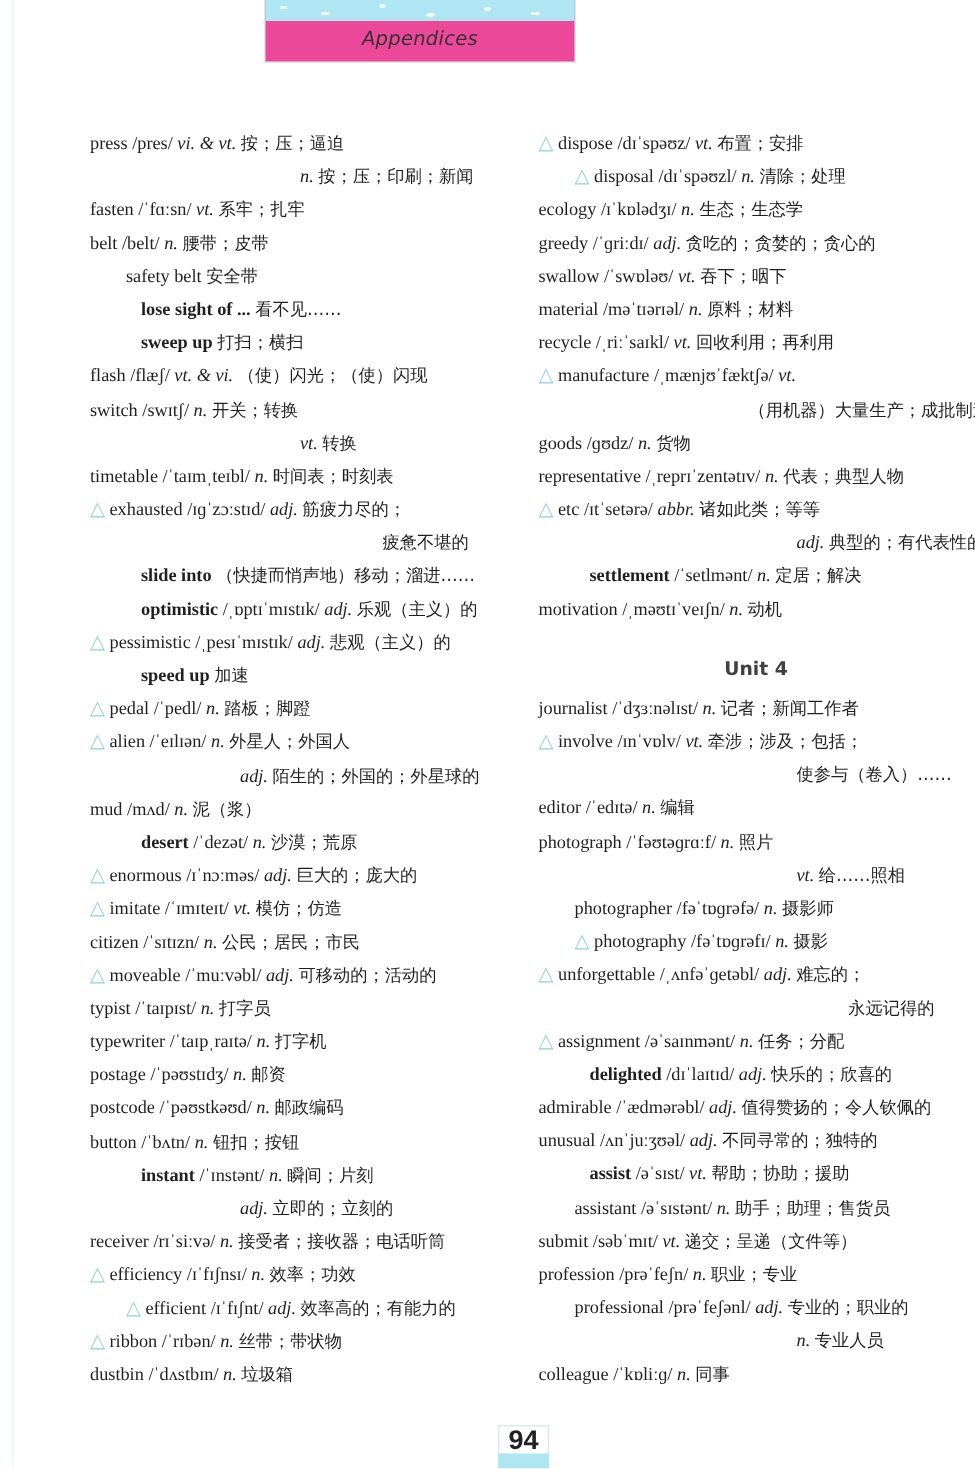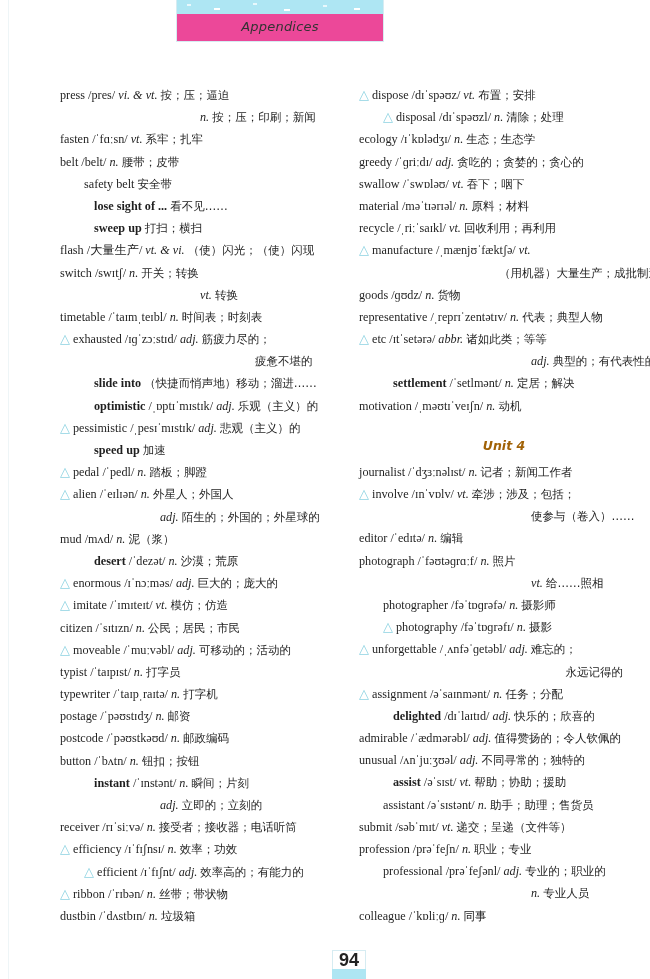--- a/index.html
+++ b/index.html
@@ -40,22 +40,22 @@
   .tri {
     display: inline-block; color: #8fd3e2; font-size: 13px; margin-right: 3px;
     font-family: "DejaVu Sans", sans-serif;
   }
   .hw { }
   .hw.bold { font-weight: bold; padding-left: 34px; }
   .ph { }
   .pos { font-style: italic; }
   .cn { font-family: "DejaVu Sans", sans-serif; font-size: 11.5px; }
   .unit-title {
-    height: 44px; line-height: 58px; text-align: center; font-style: italic;
-    font-weight: bold; color: #a16207; font-size: 12.5px;
+    height: 44px; line-height: 58px; text-align: center; 
+    font-weight: bold; color: #404040; font-size: 12.5px;
     font-family: "DejaVu Sans", sans-serif;
   }
   .page-num {
     position: absolute; left: 332px; top: 950px; width: 34px; height: 29px;
     text-align: center; font-family: "Liberation Sans", sans-serif; font-weight: bold;
     font-size: 18px; color: #222;
   }
   .page-num .num { display: block; height: 18px; line-height: 18px; background:#fff; border:1px solid #d6ecf2; border-bottom:none; }
   .page-num .bar { display: block; height: 10px; background: #aee6f3; }
   .edge { position:absolute; left:8px; top:0; width:1px; height:979px; background:#eef5f7; }
@@ -71,21 +71,21 @@
 </div>
 
 <div class="col left" id="col-left">
     <div class="line"><span class="hw">press</span> <span class="ph">/pres/</span> <span class="pos">vi. &amp; vt.</span> <span class="cn">按；压；逼迫</span></div>
     <div class="line i4"><span class="pos">n.</span> <span class="cn">按；压；印刷；新闻</span></div>
     <div class="line"><span class="hw">fasten</span> <span class="ph">/ˈfɑːsn/</span> <span class="pos">vt.</span> <span class="cn">系牢；扎牢</span></div>
     <div class="line"><span class="hw">belt</span> <span class="ph">/belt/</span> <span class="pos">n.</span> <span class="cn">腰带；皮带</span></div>
     <div class="line i1"><span class="hw">safety belt</span> <span class="cn">安全带</span></div>
     <div class="line"><span class="hw bold">lose sight of ...</span> <span class="cn">看不见……</span></div>
     <div class="line"><span class="hw bold">sweep up</span> <span class="cn">打扫；横扫</span></div>
-    <div class="line"><span class="hw">flash</span> <span class="ph">/大量生产/</span> <span class="pos">vt. &amp; vi.</span> <span class="cn">（使）闪光；（使）闪现</span></div>
+    <div class="line"><span class="hw">flash</span> <span class="ph">/flæʃ/</span> <span class="pos">vt. &amp; vi.</span> <span class="cn">（使）闪光；（使）闪现</span></div>
     <div class="line"><span class="hw">switch</span> <span class="ph">/swɪtʃ/</span> <span class="pos">n.</span> <span class="cn">开关；转换</span></div>
     <div class="line i4"><span class="pos">vt.</span> <span class="cn">转换</span></div>
     <div class="line"><span class="hw">timetable</span> <span class="ph">/ˈtaɪmˌteɪbl/</span> <span class="pos">n.</span> <span class="cn">时间表；时刻表</span></div>
     <div class="line"><span class="tri">△</span><span class="hw">exhausted</span> <span class="ph">/ɪɡˈzɔːstɪd/</span> <span class="pos">adj.</span> <span class="cn">筋疲力尽的；</span></div>
     <div class="line i5"><span class="cn">　　疲惫不堪的</span></div>
     <div class="line"><span class="hw bold">slide into</span> <span class="cn">（快捷而悄声地）移动；溜进……</span></div>
     <div class="line"><span class="hw bold">optimistic</span> <span class="ph">/ˌɒptɪˈmɪstɪk/</span> <span class="pos">adj.</span> <span class="cn">乐观（主义）的</span></div>
     <div class="line"><span class="tri">△</span><span class="hw">pessimistic</span> <span class="ph">/ˌpesɪˈmɪstɪk/</span> <span class="pos">adj.</span> <span class="cn">悲观（主义）的</span></div>
     <div class="line"><span class="hw bold">speed up</span> <span class="cn">加速</span></div>
     <div class="line"><span class="tri">△</span><span class="hw">pedal</span> <span class="ph">/ˈpedl/</span> <span class="pos">n.</span> <span class="cn">踏板；脚蹬</span></div>

